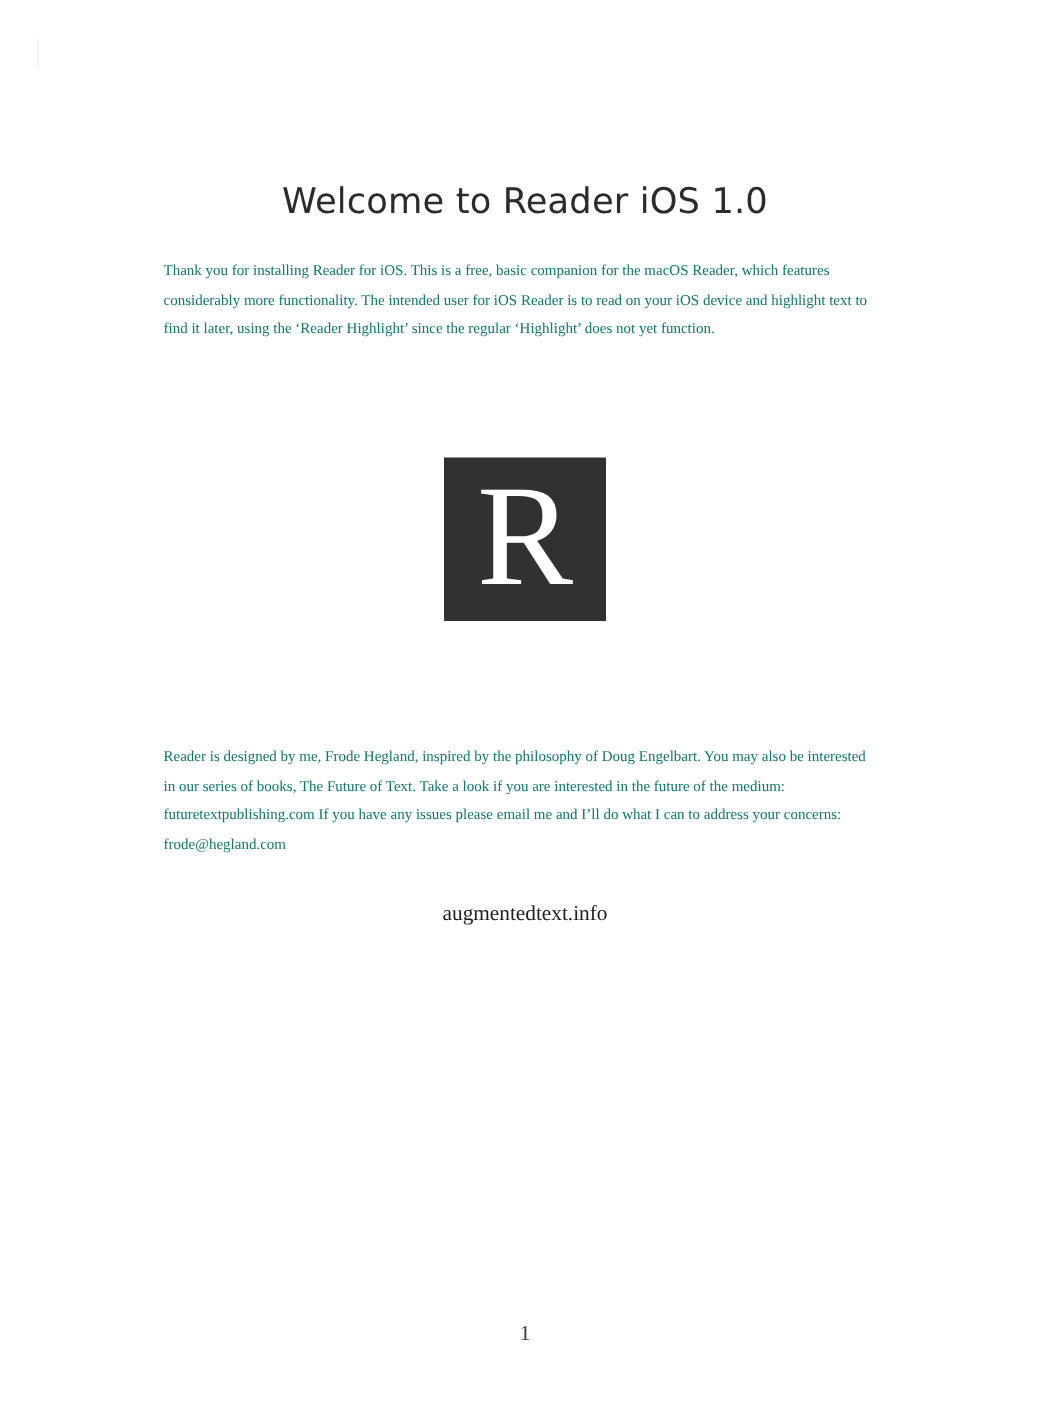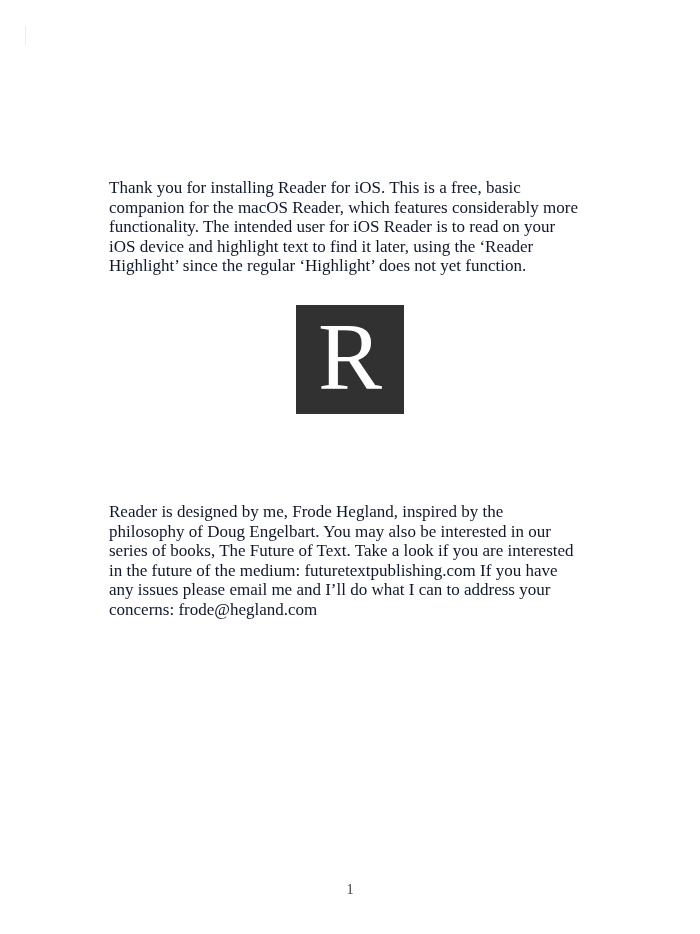--- a/index.html
+++ b/index.html
@@ -39,23 +39,23 @@
     font-weight: 400;
     letter-spacing: 0.1px;
     color: #2b2b2b;
     line-height: 1.2;
   }
 
   .body-block {
     position: absolute;
     left: 109px;
     width: 474px;
-    font-size: 17px;
+    font-size: 10px;
     line-height: 19.6px;
-    color: #0f172a;
+    color: #0f766e;
     text-align: left;
   }
   .block-intro { top: 161px; }
   .block-credits { top: 485px; }
 
   .body-block .em {
   }
 
   .logo-wrap {
     position: absolute;
@@ -98,29 +98,31 @@
     color: #3a3a3a;
   }
 </style>
 </head>
 <body>
 
 <div class="page">
 
   <div class="edge-mark"></div>
 
+  <h1 class="doc-title">Welcome to Reader iOS 1.0</h1>
 
   <p class="body-block block-intro">Thank you for installing Reader for iOS. This is a free, basic companion for the macOS Reader, which features considerably more functionality. The intended user for iOS Reader is to read on your iOS device and highlight text to find it later, using the ‘Reader Highlight’ since the regular ‘Highlight’ does not yet function.</p>
 
   <div class="logo-wrap">
     <div class="logo-square">
       <svg width="80" height="90" viewBox="0 0 80 90" aria-hidden="true">
         <text x="40" y="74" text-anchor="middle" font-family="'Liberation Serif','DejaVu Serif',serif" font-size="96" fill="#ffffff">R</text>
       </svg>
     </div>
   </div>
 
   <p class="body-block block-credits"><span>Reader is designed by me, Frode Hegland, inspired by the philosophy of Doug Engelbart. You may also be interested in our series of books, </span><span class="em">The Future of Text.</span><span> Take a look if you are interested in the future of the medium: futuretextpublishing.com  If you have any issues please email me and I’ll do what I can to address your concerns: frode@hegland.com</span></p>
 
+  <p class="site-line">augmentedtext.info</p>
 
   <p class="page-number">1</p>
 
 </div>
 
 </body></html>

